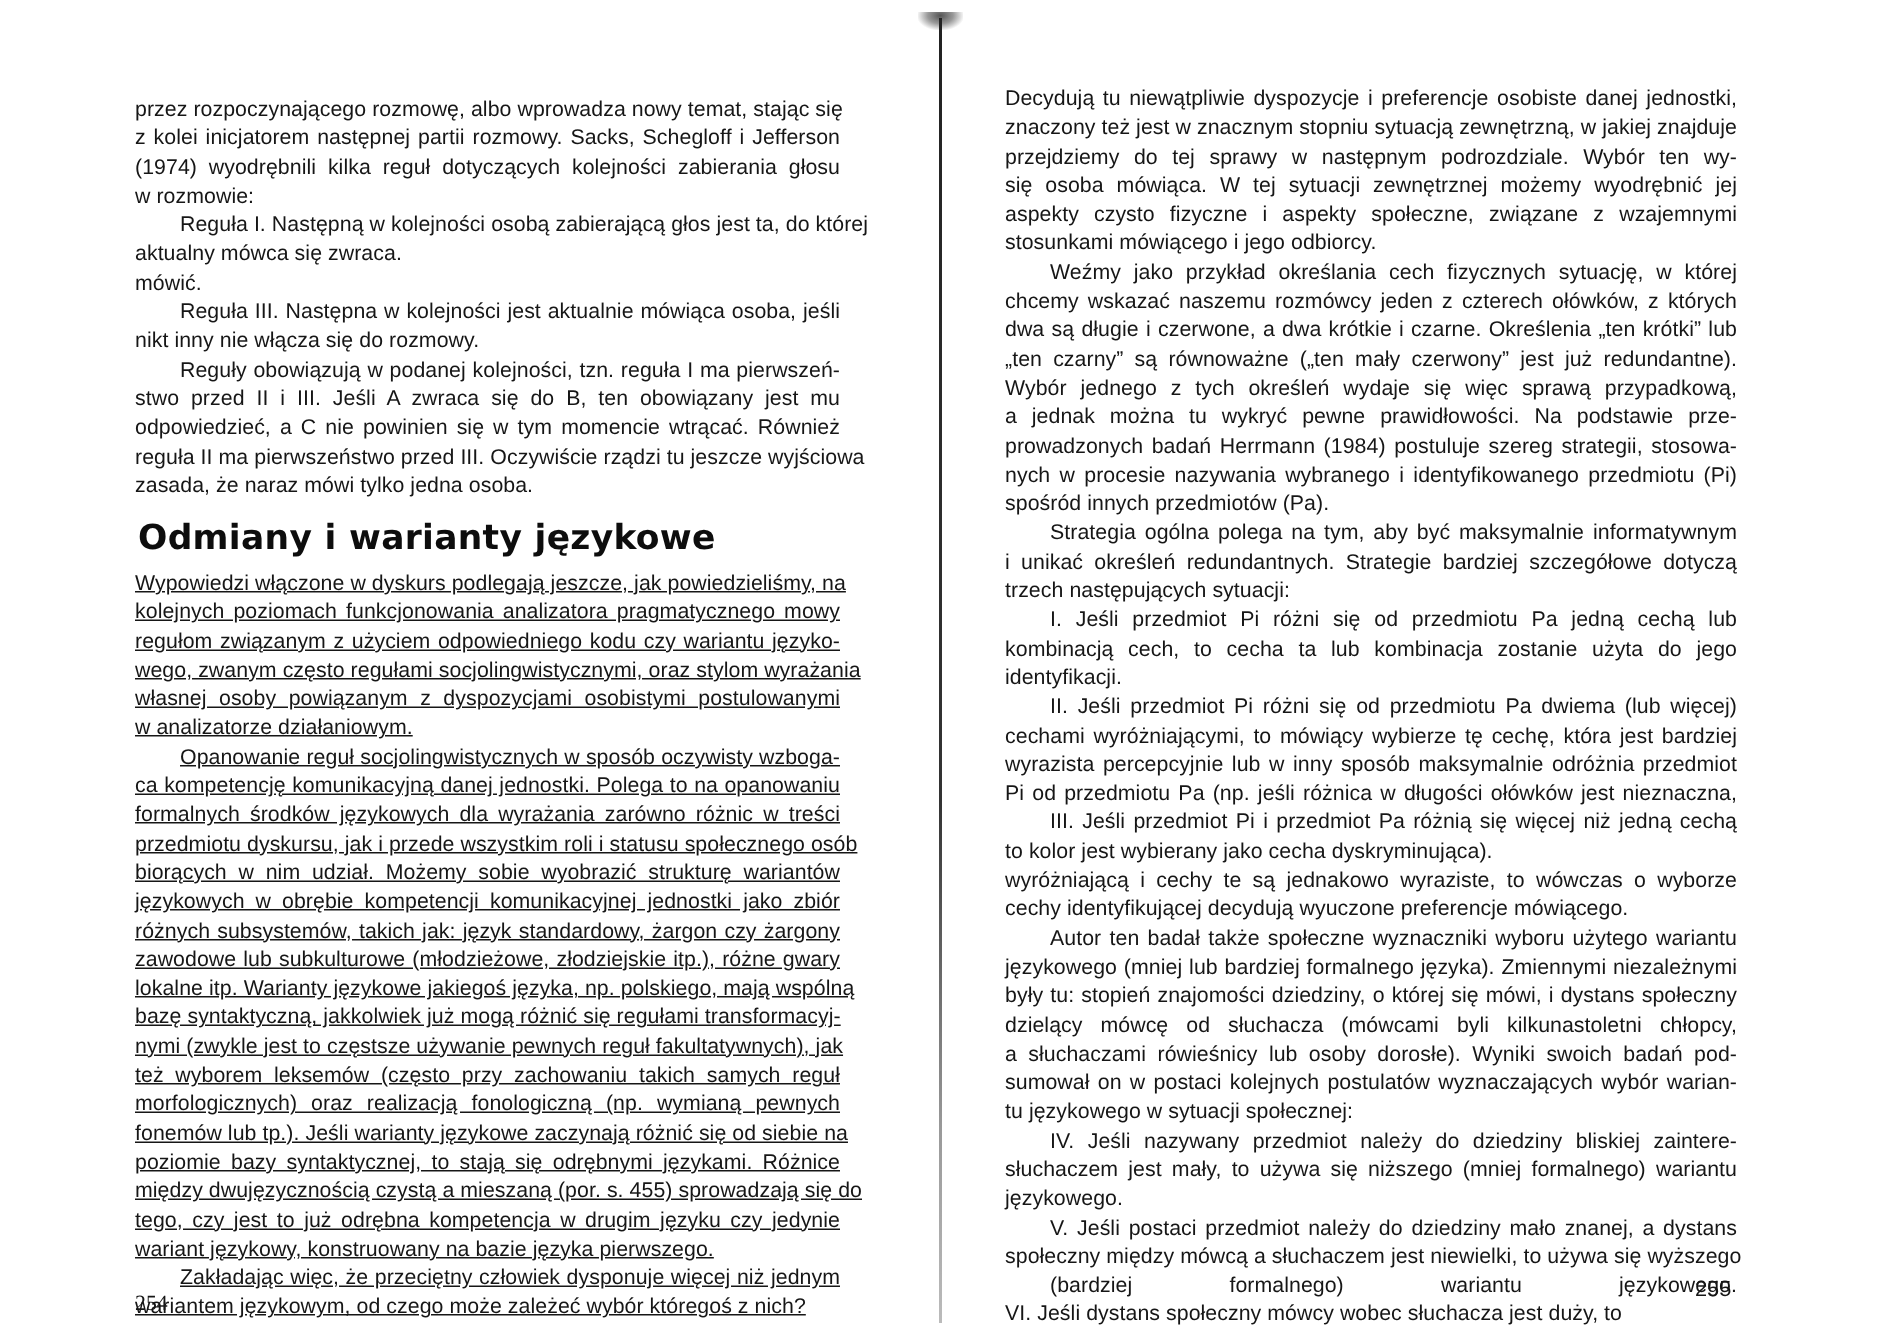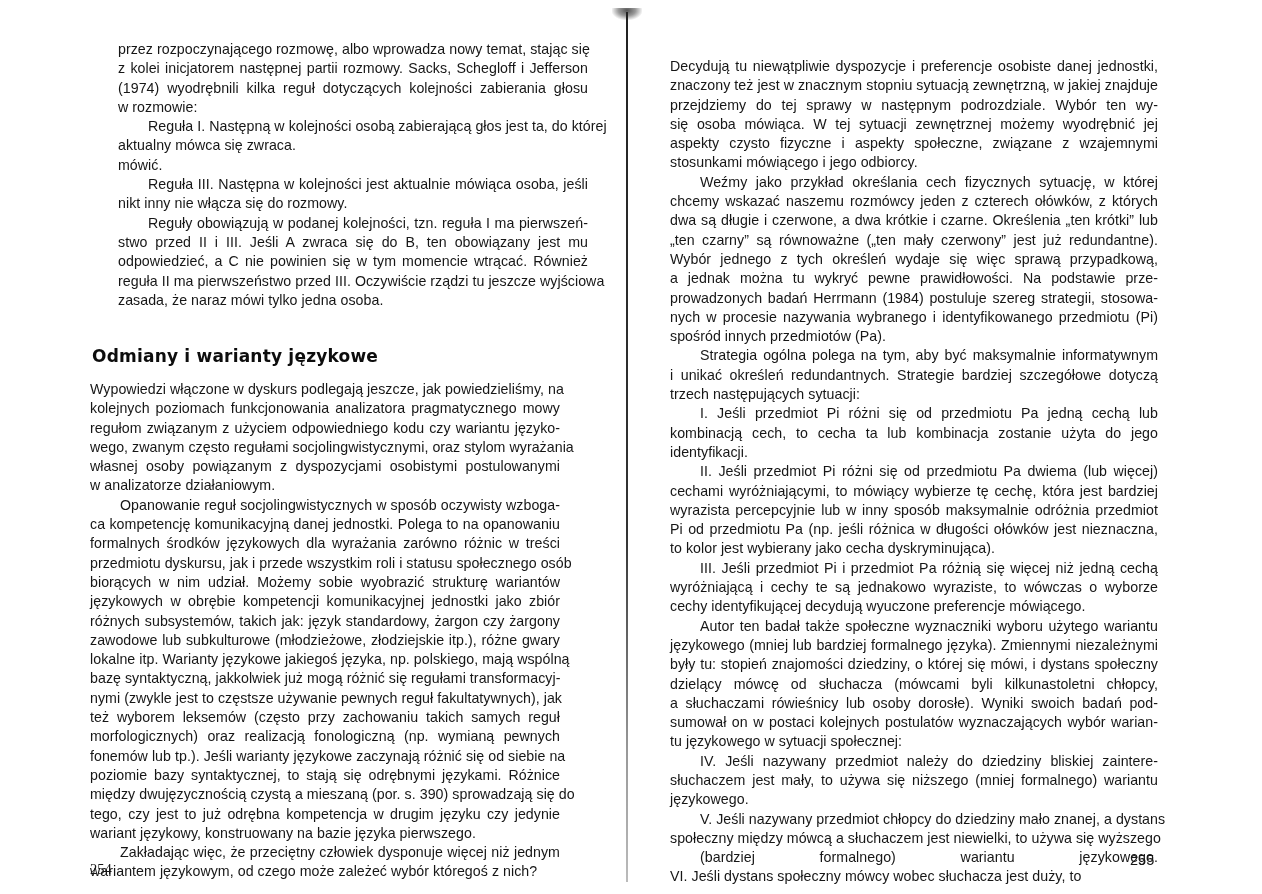--- a/index.html
+++ b/index.html
@@ -7,50 +7,50 @@
          font-family:"Liberation Sans", "DejaVu Sans", sans-serif; color:#161616; }
   .page { position:absolute; top:0; height:894px; }
   .page-left { left:0; width:620px; }
   .page-right { left:630px; width:632px; }
   .text-block { position:absolute; font-size:14.2px; line-height:19.3px; letter-spacing:0.05px; }
   .page-left .text-block { left:90px; width:470px; }
   .page-right .text-block { left:670px; width:488px; margin-left:-630px; }
   .line { display:block; white-space:nowrap; height:19.3px; text-align:justify; text-align-last:justify; }
   .line.last { text-align-last:left; }
   .line.indent { padding-left:30px; }
-  .heading { position:absolute; left:92px; top:346px; font-size:17px; font-weight:bold;
+  .heading { position:absolute; left:92px; top:346px; font-size:23px; font-weight:bold;
              font-family:"DejaVu Sans", sans-serif; letter-spacing:0.2px; color:#0d0d0d; }
   .page-number { position:absolute; font-size:14.5px; }
   .gutter { position:absolute; left:626px; top:12px; width:2px; height:870px;
             background:linear-gradient(#222 0%, #333 60%, #999 85%, #bbb 100%); }
   .gutter-top { position:absolute; left:612px; top:8px; width:30px; height:12px;
                 background:radial-gradient(ellipse at 50% 20%, #555 0%, #999 40%, rgba(255,255,255,0) 75%); }
 </style>
 </head>
 <body>
 
 <div class="page page-left">
-  <div class="text-block" id="left-para1" style="top:40px;margin-left:28px;">
+  <div class="text-block" id="left-para1" style="top:64px;">
       <span class="line">przez rozpoczynającego rozmowę, albo wprowadza nowy temat, stając się</span>
       <span class="line">z kolei inicjatorem następnej partii rozmowy. Sacks, Schegloff i Jefferson</span>
       <span class="line">(1974) wyodrębnili kilka reguł dotyczących kolejności zabierania głosu</span>
       <span class="line last">w rozmowie:</span>
       <span class="line indent">Reguła I. Następną w kolejności osobą zabierającą głos jest ta, do której</span>
       <span class="line last">aktualny mówca się zwraca.</span>
       <span class="line last">mówić.</span>
       <span class="line indent">Reguła III. Następna w kolejności jest aktualnie mówiąca osoba, jeśli</span>
       <span class="line last">nikt inny nie włącza się do rozmowy.</span>
       <span class="line indent">Reguły obowiązują w podanej kolejności, tzn. reguła I ma pierwszeń-</span>
       <span class="line">stwo przed II i III. Jeśli A zwraca się do B, ten obowiązany jest mu</span>
       <span class="line">odpowiedzieć, a C nie powinien się w tym momencie wtrącać. Również</span>
       <span class="line">reguła II ma pierwszeństwo przed III. Oczywiście rządzi tu jeszcze wyjściowa</span>
       <span class="line last">zasada, że naraz mówi tylko jedna osoba.</span>
     </div>
   <div class="heading">Odmiany i warianty językowe</div>
-  <div class="text-block" id="left-para2" style="top:380px;">
+  <div class="text-block" id="left-para2" style="top:380px;text-decoration:underline;">
       <span class="line">Wypowiedzi włączone w dyskurs podlegają jeszcze, jak powiedzieliśmy, na</span>
       <span class="line">kolejnych poziomach funkcjonowania analizatora pragmatycznego mowy</span>
       <span class="line">regułom związanym z użyciem odpowiedniego kodu czy wariantu języko-</span>
       <span class="line">wego, zwanym często regułami socjolingwistycznymi, oraz stylom wyrażania</span>
       <span class="line">własnej osoby powiązanym z dyspozycjami osobistymi postulowanymi</span>
       <span class="line last">w analizatorze działaniowym.</span>
       <span class="line indent">Opanowanie reguł socjolingwistycznych w sposób oczywisty wzboga-</span>
       <span class="line">ca kompetencję komunikacyjną danej jednostki. Polega to na opanowaniu</span>
       <span class="line">formalnych środków językowych dla wyrażania zarówno różnic w treści</span>
       <span class="line">przedmiotu dyskursu, jak i przede wszystkim roli i statusu społecznego osób</span>
@@ -58,21 +58,21 @@
       <span class="line">językowych w obrębie kompetencji komunikacyjnej jednostki jako zbiór</span>
       <span class="line">różnych subsystemów, takich jak: język standardowy, żargon czy żargony</span>
       <span class="line">zawodowe lub subkulturowe (młodzieżowe, złodziejskie itp.), różne gwary</span>
       <span class="line">lokalne itp. Warianty językowe jakiegoś języka, np. polskiego, mają wspólną</span>
       <span class="line">bazę syntaktyczną, jakkolwiek już mogą różnić się regułami transformacyj-</span>
       <span class="line">nymi (zwykle jest to częstsze używanie pewnych reguł fakultatywnych), jak</span>
       <span class="line">też wyborem leksemów (często przy zachowaniu takich samych reguł</span>
       <span class="line">morfologicznych) oraz realizacją fonologiczną (np. wymianą pewnych</span>
       <span class="line">fonemów lub tp.). Jeśli warianty językowe zaczynają różnić się od siebie na</span>
       <span class="line">poziomie bazy syntaktycznej, to stają się odrębnymi językami. Różnice</span>
-      <span class="line">między dwujęzycznością czystą a mieszaną (por. s. 390) sprowadzają się do</span>
+      <span class="line">między dwujęzycznością czystą a mieszaną (por. s. 455) sprowadzają się do</span>
       <span class="line">tego, czy jest to już odrębna kompetencja w drugim języku czy jedynie</span>
       <span class="line last">wariant językowy, konstruowany na bazie języka pierwszego.</span>
       <span class="line indent">Zakładając więc, że przeciętny człowiek dysponuje więcej niż jednym</span>
       <span class="line last">wariantem językowym, od czego może zależeć wybór któregoś z nich?</span>
     </div>
   <div class="page-number" style="left:90px; top:861px;font-family:Liberation Serif, serif;">254</div>
 </div>
 
 <div class="gutter-top"></div>
 <div class="gutter"></div>
@@ -97,33 +97,33 @@
       <span class="line indent">Strategia ogólna polega na tym, aby być maksymalnie informatywnym</span>
       <span class="line">i unikać określeń redundantnych. Strategie bardziej szczegółowe dotyczą</span>
       <span class="line last">trzech następujących sytuacji:</span>
       <span class="line indent">I. Jeśli przedmiot Pi różni się od przedmiotu Pa jedną cechą lub</span>
       <span class="line">kombinacją cech, to cecha ta lub kombinacja zostanie użyta do jego</span>
       <span class="line last">identyfikacji.</span>
       <span class="line indent">II. Jeśli przedmiot Pi różni się od przedmiotu Pa dwiema (lub więcej)</span>
       <span class="line">cechami wyróżniającymi, to mówiący wybierze tę cechę, która jest bardziej</span>
       <span class="line">wyrazista percepcyjnie lub w inny sposób maksymalnie odróżnia przedmiot</span>
       <span class="line">Pi od przedmiotu Pa (np. jeśli różnica w długości ołówków jest nieznaczna,</span>
+      <span class="line indent">III. Jeśli przedmiot Pi i przedmiot Pa różnią się więcej niż jedną cechą</span>
       <span class="line last">to kolor jest wybierany jako cecha dyskryminująca).</span>
-      <span class="line indent">III. Jeśli przedmiot Pi i przedmiot Pa różnią się więcej niż jedną cechą</span>
       <span class="line">wyróżniającą i cechy te są jednakowo wyraziste, to wówczas o wyborze</span>
       <span class="line last">cechy identyfikującej decydują wyuczone preferencje mówiącego.</span>
       <span class="line indent">Autor ten badał także społeczne wyznaczniki wyboru użytego wariantu</span>
       <span class="line">językowego (mniej lub bardziej formalnego języka). Zmiennymi niezależnymi</span>
       <span class="line">były tu: stopień znajomości dziedziny, o której się mówi, i dystans społeczny</span>
       <span class="line">dzielący mówcę od słuchacza (mówcami byli kilkunastoletni chłopcy,</span>
       <span class="line">a słuchaczami rówieśnicy lub osoby dorosłe). Wyniki swoich badań pod-</span>
       <span class="line">sumował on w postaci kolejnych postulatów wyznaczających wybór warian-</span>
       <span class="line last">tu językowego w sytuacji społecznej:</span>
       <span class="line indent">IV. Jeśli nazywany przedmiot należy do dziedziny bliskiej zaintere-</span>
       <span class="line">słuchaczem jest mały, to używa się niższego (mniej formalnego) wariantu</span>
       <span class="line last">językowego.</span>
-      <span class="line indent">V. Jeśli nazywany przedmiot chłopcy do dziedziny mało znanej, a dystans</span>
+      <span class="line indent">V. Jeśli postaci przedmiot należy do dziedziny mało znanej, a dystans</span>
       <span class="line last">społeczny między mówcą a słuchaczem jest niewielki, to używa się wyższego</span>
       <span class="line indent">(bardziej formalnego) wariantu językowego.</span>
       <span class="line last">VI. Jeśli dystans społeczny mówcy wobec słuchacza jest duży, to</span>
     </div>
   <div class="page-number" style="left:500px; top:852px;">255</div>
 </div>
 
 </body></html>

